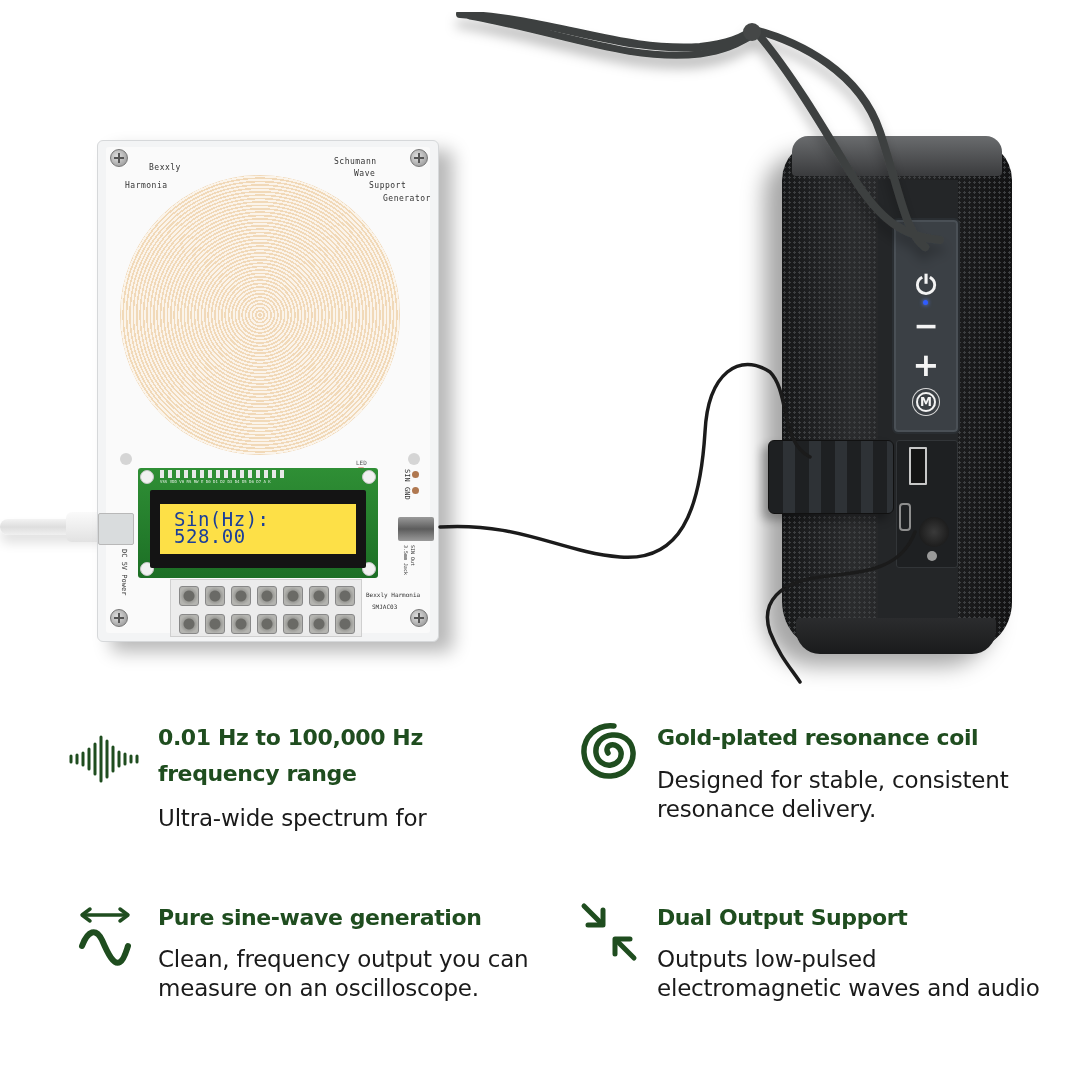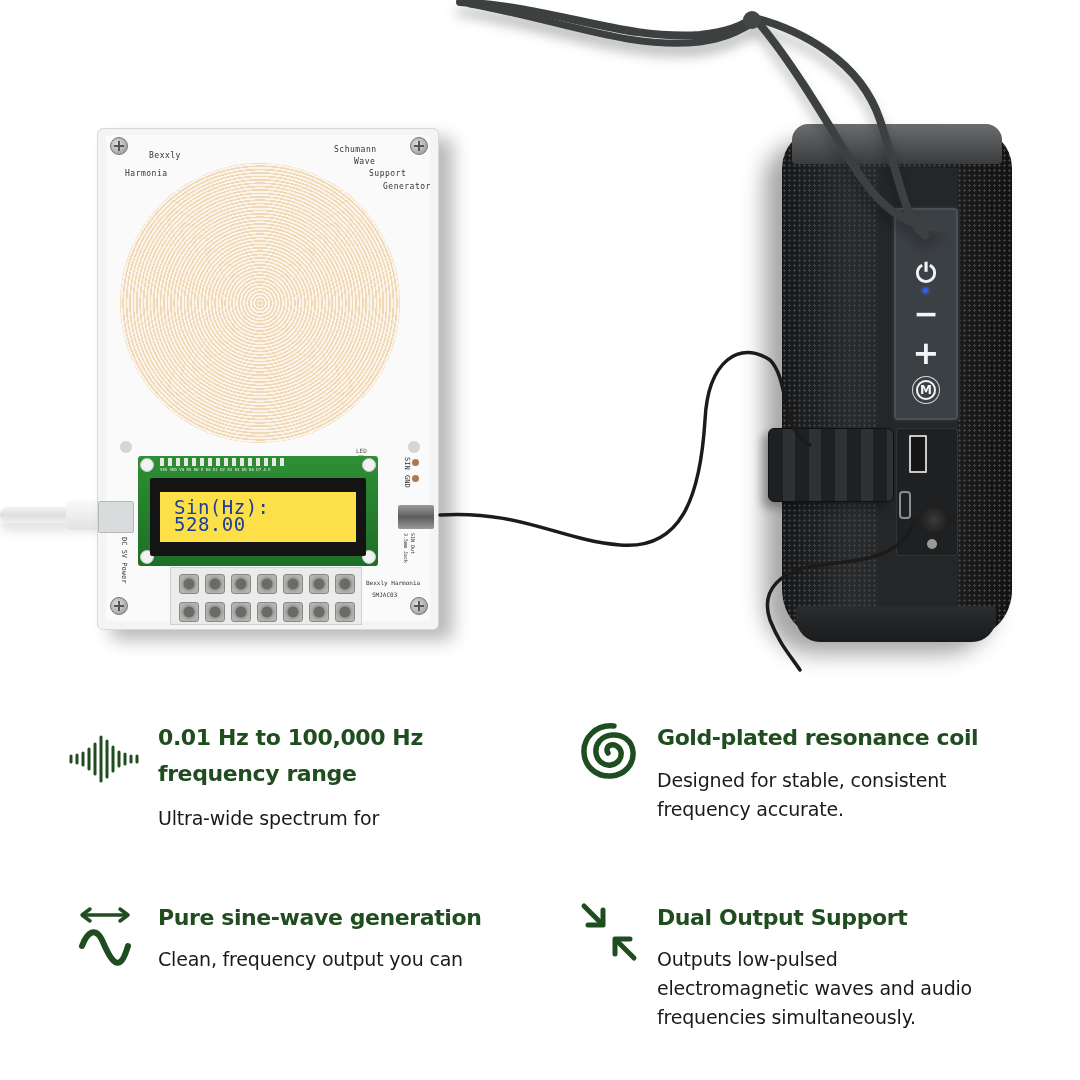--- a/index.html
+++ b/index.html
@@ -1,21 +1,21 @@
 <!DOCTYPE html>
 <html><head>
 <meta charset="utf-8">
 <style>
   html, body { margin: 0; padding: 0; }
   body {
     width: 1080px; height: 1080px; background: #ffffff; position: relative; overflow: hidden;
     font-family: "Liberation Sans", "DejaVu Sans", sans-serif;
   }
   
-  .photo { position: absolute; left: 0; top: 0; width: 1080px; height: 680px; }
+  .photo { position: absolute; left: 0; top: 12px; width: 1080px; height: 680px; }
 
   
   .strap { position: absolute; left: 0; top: 0; width: 1080px; height: 680px; pointer-events: none; }
 
   
   .gen {
     position: absolute; left: 97px; top: 128px; width: 340px; height: 500px;
     background: #f3f4f5; border: 1px solid #d6d8da; border-radius: 6px;
     box-shadow: 14px 10px 18px rgba(0,0,0,0.28);
   }
@@ -96,21 +96,21 @@
     background: repeating-linear-gradient(90deg,#1e2022 0 14px,#2e3236 14px 26px); border: 1px solid #111; box-shadow: -6px 6px 10px rgba(0,0,0,0.3); }
 
   
   .feature { position: absolute; }
   .f-icon { position: absolute; }
   .f-title {
     position: absolute; color: #1f4d1f; font-weight: bold; font-size: 22px; line-height: 36px; white-space: nowrap;
     font-family: "DejaVu Sans", sans-serif; letter-spacing: -0.4px;
   }
   .f-desc {
-    position: absolute; color: #1a1a1a; font-size: 19px; line-height: 29px; white-space: nowrap;
+    position: absolute; color: #1a1a1a; font-size: 23px; line-height: 29px; white-space: nowrap;
     font-family: "DejaVu Sans", sans-serif; letter-spacing: -0.2px;
   }
   .f-desc span { display: block; }
   .f-title span { display: block; }
 </style>
 </head>
 <body>
 
 <div class="photo">
 
@@ -257,51 +257,51 @@
 
 <div class="feature">
   <svg class="f-icon" style="left:580px;top:722px" width="58" height="58" viewBox="0 0 58 58">
     <path d="M34 4 C 16 2, 3 16, 4 31 C 5 46, 18 55, 31 54 C 45 53, 54 42, 53 30 C 52 18, 42 12, 32 13 C 21 14, 15 22, 16 31 C 17 39, 24 44, 31 43 C 38 42, 42 36, 41 30 C 40 25, 35 22, 31 23 C 27 24, 26 28, 28 31" fill="none" stroke="#1f4d1f" stroke-width="5.5" stroke-linecap="round"></path>
   </svg>
   <div class="f-title" style="left:657px;top:720px">
     <span>Gold-plated resonance coil</span>
   </div>
   <div class="f-desc" style="left:657px;top:766px">
     <span>Designed for stable, consistent</span>
-    <span>frequency accurate.</span>
+    <span>resonance delivery.</span>
   </div>
 </div>
 
 <div class="feature">
   <svg class="f-icon" style="left:78px;top:906px" width="54" height="64" viewBox="0 0 54 64">
     <g fill="#1f4d1f" stroke="#1f4d1f" stroke-width="3.5" stroke-linecap="round" stroke-linejoin="round">
       <line x1="6" y1="9" x2="48" y2="9"></line>
       <polyline points="12,3 4,9 12,15" fill="none"></polyline>
       <polyline points="42,3 50,9 42,15" fill="none"></polyline>
     </g>
     <path d="M4 40 C 10 24, 18 22, 24 34 C 30 48, 36 60, 42 56 C 46 54, 48 46, 50 40" fill="none" stroke="#1f4d1f" stroke-width="6" stroke-linecap="round"></path>
   </svg>
   <div class="f-title" style="left:158px;top:900px">
     <span>Pure sine-wave generation</span>
   </div>
   <div class="f-desc" style="left:158px;top:945px">
     <span>Clean, frequency output you can</span>
+    <span>measure on an oscilloscope.</span>
   </div>
 </div>
 
 <div class="feature">
   <svg class="f-icon" style="left:580px;top:902px" width="58" height="62" viewBox="0 0 58 62">
     <g fill="none" stroke="#1f4d1f" stroke-width="5" stroke-linecap="round" stroke-linejoin="round">
       <line x1="4" y1="4" x2="22" y2="22"></line>
       <polyline points="8,23 23,23 23,8"></polyline>
       <line x1="54" y1="56" x2="36" y2="38"></line>
       <polyline points="50,37 35,37 35,52"></polyline>
     </g>
   </svg>
   <div class="f-title" style="left:657px;top:900px">
     <span>Dual Output Support</span>
   </div>
   <div class="f-desc" style="left:657px;top:945px">
     <span>Outputs low-pulsed</span>
     <span>electromagnetic waves and audio</span>
-    <span>frequencies simultaneously.</span>
   </div>
 </div>
 
 </body></html>

